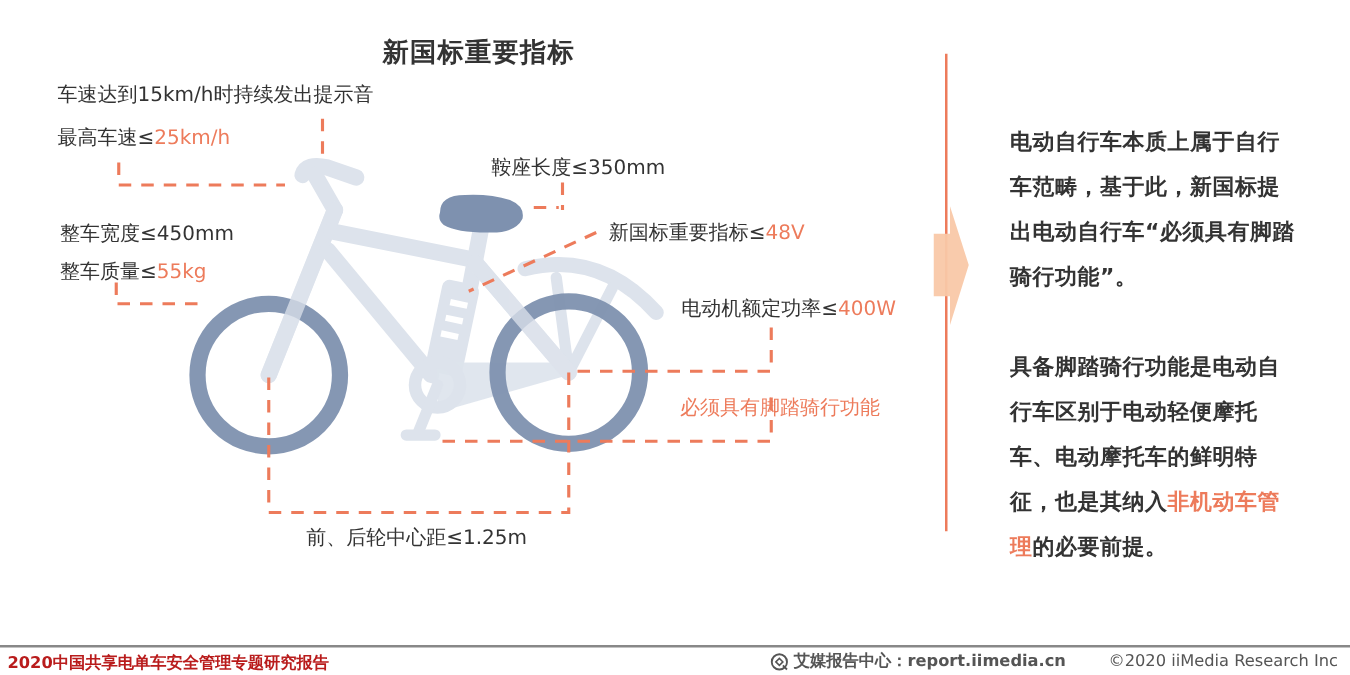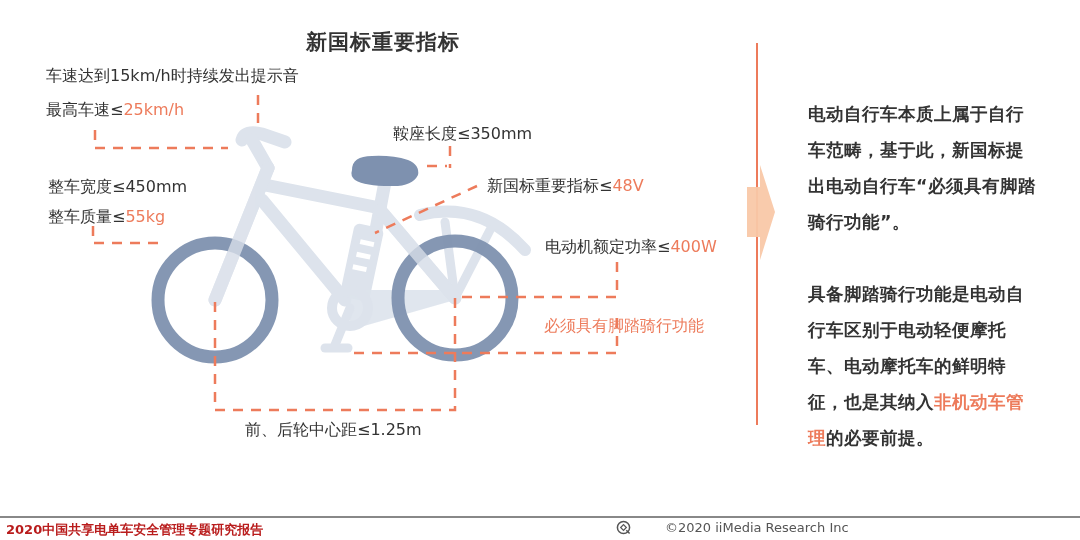--- a/index.html
+++ b/index.html
@@ -114,14 +114,15 @@
 </div>
 
 <div class="footer-line"></div>
 <div class="abs footer-left" style="left:6px; top:521px;">2020中国共享电单车安全管理专题研究报告</div>
 <div class="abs footer-right" style="left:616px; top:520px; display:flex; align-items:center; gap:4px;">
   <svg width="15" height="15" viewBox="0 0 16 16" style="position:static;">
     <circle cx="8" cy="8" r="6.5" fill="none" stroke="#555" stroke-width="1.6"></circle>
     <path d="M5 8 L8 5 L11 8 L8 11 Z" fill="none" stroke="#555" stroke-width="1.3"></path>
     <line x1="11" y1="11" x2="14.5" y2="14.5" stroke="#555" stroke-width="1.6"></line>
   </svg>
+  <span style="font-weight:bold;">艾媒报告中心：report.iimedia.cn</span>
   <span style="margin-left:30px;">©2020  iiMedia Research  Inc</span>
 </div>
 
 </body></html>

